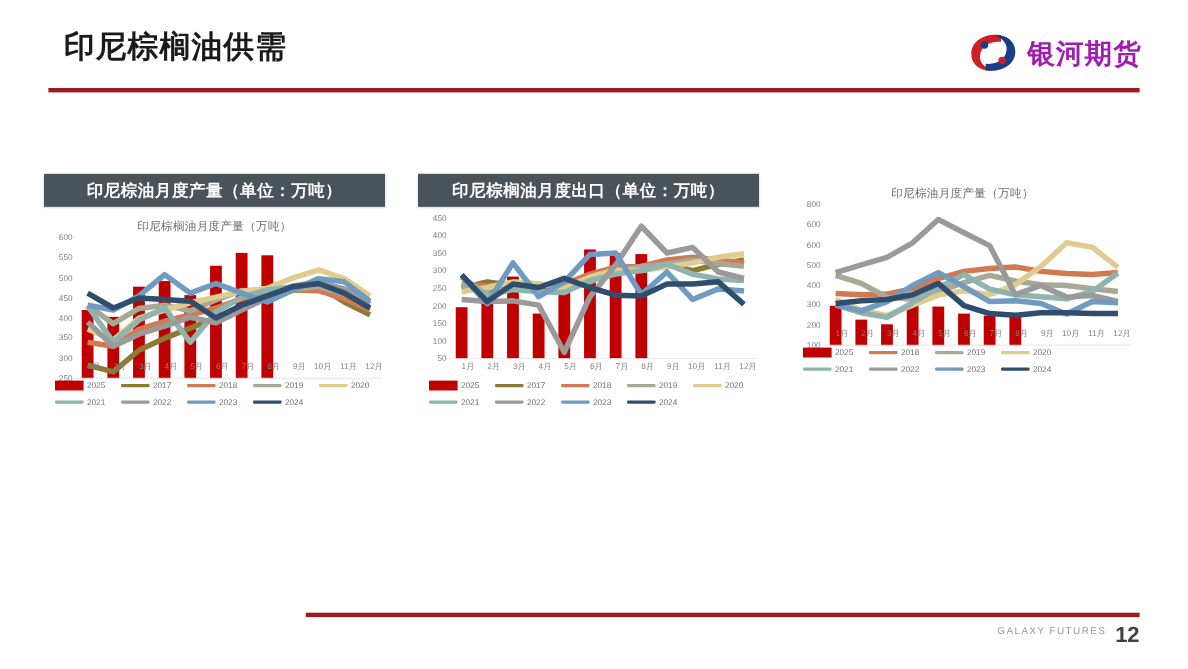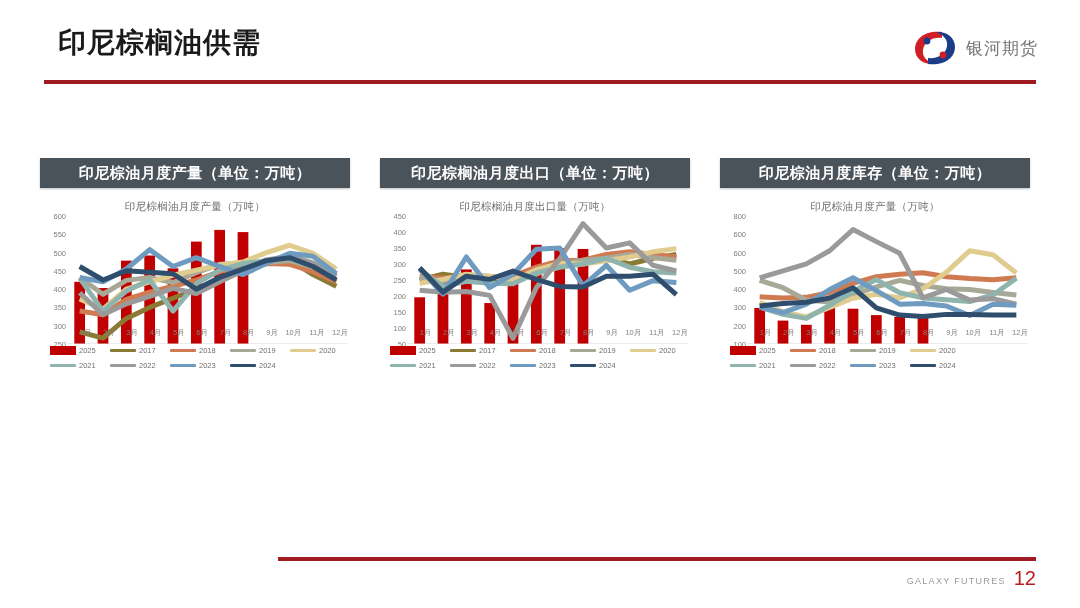--- a/index.html
+++ b/index.html
@@ -15,21 +15,21 @@
     position:absolute;left:58px;top:24px;
     font-size:28px;font-weight:bold;color:#1a1a1a;letter-spacing:1px;
   }
   #header-rule{
     position:absolute;left:44px;top:80px;width:992px;height:4px;
     background:#9e1b21;
   }
   
   #brand-logo{position:absolute;right:42px;top:26px;height:44px;display:flex;align-items:center;gap:8px;}
   #brand-mark{width:46px;height:40px;}
-  #brand-name{font-size:17px;font-weight:normal;color:#737373;letter-spacing:1px;}
+  #brand-name{font-size:25px;font-weight:bold;color:#a21caf;letter-spacing:1px;}
   
   #charts-row{position:absolute;left:0;top:158px;width:1028px;height:260px;}
   .chart-card{position:absolute;top:0;width:310px;}
   .chart-card.c1{left:40px;}
   .chart-card.c2{left:380px;}
   .chart-card.c3{left:720px;}
   .card-banner{
     height:30px;background:#4a525a;
     display:flex;align-items:center;justify-content:center;
     color:#ffffff;font-size:15px;font-weight:bold;letter-spacing:.5px;
@@ -59,23 +59,23 @@
   }
   
   .legend{position:absolute;left:10px;right:0;top:148px;}
   .legend-row{display:flex;margin-bottom:6px;}
   .legend-item{display:flex;align-items:center;gap:3px;}
   .legend-item .swatch-line{width:26px;height:2.6px;border-radius:1px;}
   .legend-item .swatch-bar{width:26px;height:9px;}
   .legend-item .lg-label{font-size:7.5px;color:#6f6f6f;}
   
   #footer-rule{position:absolute;left:278px;top:557px;width:758px;height:4px;background:#9e1b21;}
-  #footer-meta{position:absolute;right:44px;top:568px;display:flex;align-items:flex-end;gap:8px;}
+  #footer-meta{position:absolute;right:44px;top:568px;display:flex;align-items:flex-start;gap:8px;}
   #footer-brand{font-size:9px;color:#9a9a9a;letter-spacing:1.3px;padding-bottom:2px;}
-  #page-number{font-size:20px;color:#b91c1c;font-weight:normal;line-height:1;}
+  #page-number{font-size:20px;color:#404040;font-weight:bold;line-height:1;}
 </style>
 </head>
 <body>
 
 <div id="slide-header">
   <div id="page-title">印尼棕榈油供需</div>
 
   <div id="brand-logo">
     <svg id="brand-mark" viewBox="0 0 46 40">
       <path d="M30 4 C14 2, 3 10, 3 21 C3 31, 12 37, 22 36 C14 33, 10 28, 11 22 C12 14, 20 9, 30 10 Z" fill="#cf1f26"></path>
@@ -183,21 +183,20 @@
               <div class="lg-label">2024</div>
             </div>
           </div>
         </div>
     </div>
   </div>
 
   <div class="chart-card c2">
     <div class="card-banner">印尼棕榈油月度出口（单位：万吨）</div>
     <div class="chart-inner">
-      <div class="chart-heading">印尼棕榈油月度出口量（万吨）</div>
       <div class="plot-wrap">
         <div class="ylabels">
             <span style="top: 100%;">50</span>
             <span style="top: 87.5%;">100</span>
             <span style="top: 75%;">150</span>
             <span style="top: 62.5%;">200</span>
             <span style="top: 50%;">250</span>
             <span style="top: 37.5%;">300</span>
             <span style="top: 25%;">350</span>
             <span style="top: 12.5%;">400</span>
@@ -278,21 +277,20 @@
             <div class="legend-item" style="width: 20%;">
               <div class="swatch-line" style="background: rgb(47, 78, 110);"></div>
               <div class="lg-label">2024</div>
             </div>
           </div>
         </div>
     </div>
   </div>
 
   <div class="chart-card c3">
-    <div class="card-banner">印尼棕油月度库存（单位：万吨）</div>
     <div class="chart-inner">
       <div class="chart-heading">印尼棕油月度产量（万吨）</div>
       <div class="plot-wrap">
         <div class="ylabels">
             <span style="top: 100%;">100</span>
             <span style="top: 85.7143%;">200</span>
             <span style="top: 71.4286%;">300</span>
             <span style="top: 57.1429%;">400</span>
             <span style="top: 42.8571%;">500</span>
             <span style="top: 28.5714%;">600</span>

